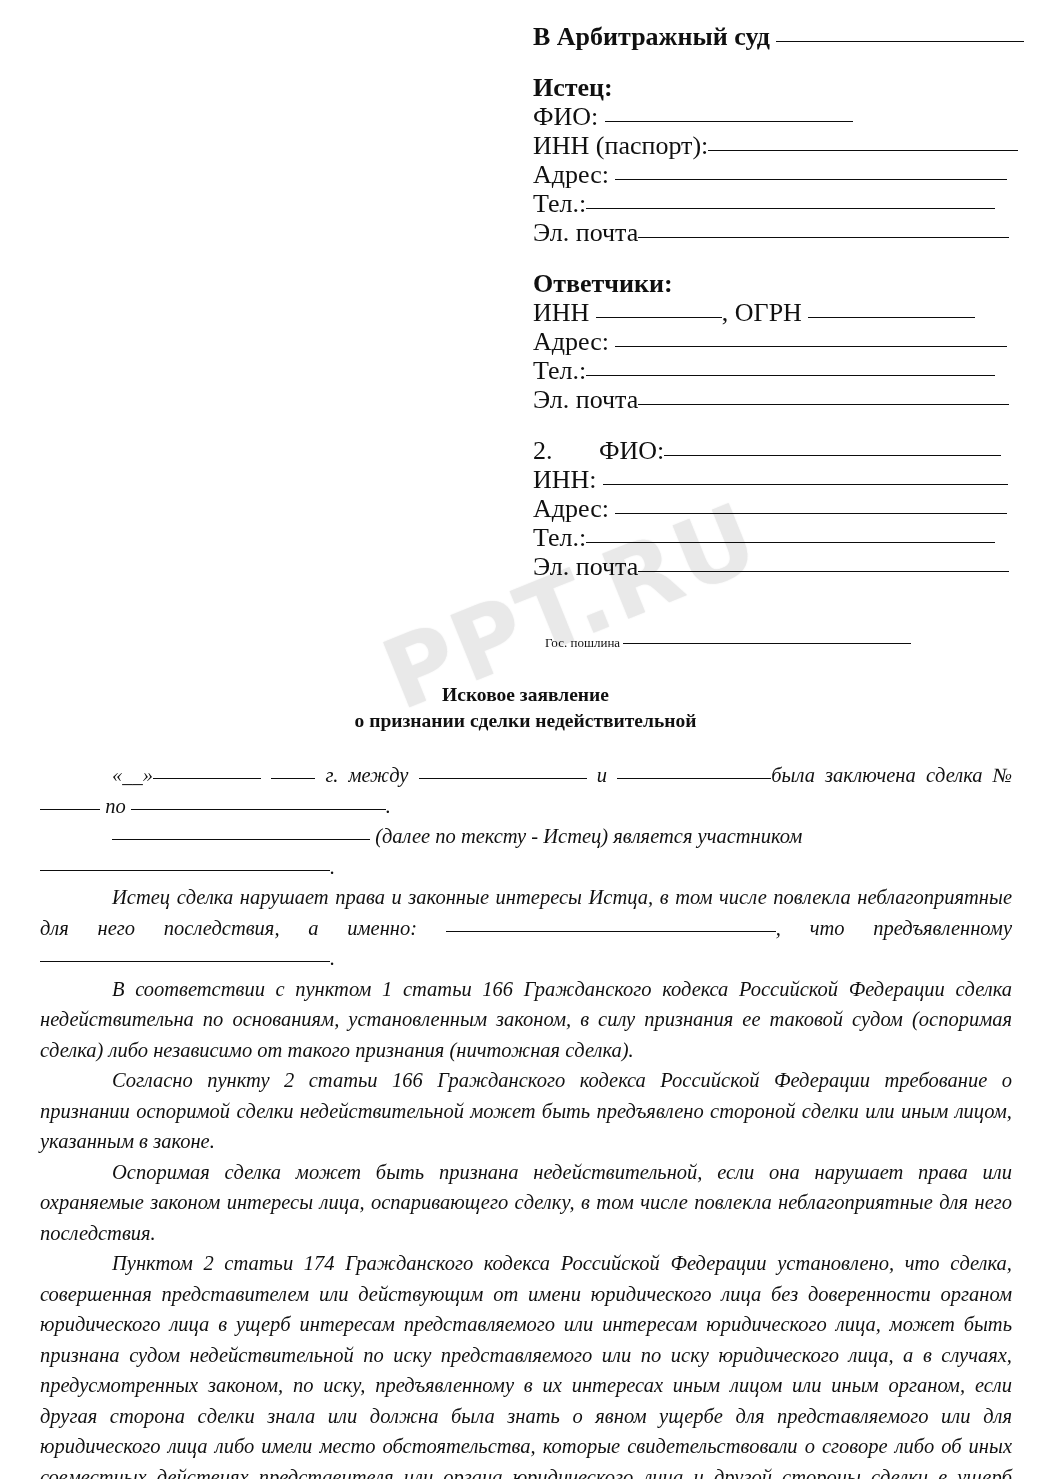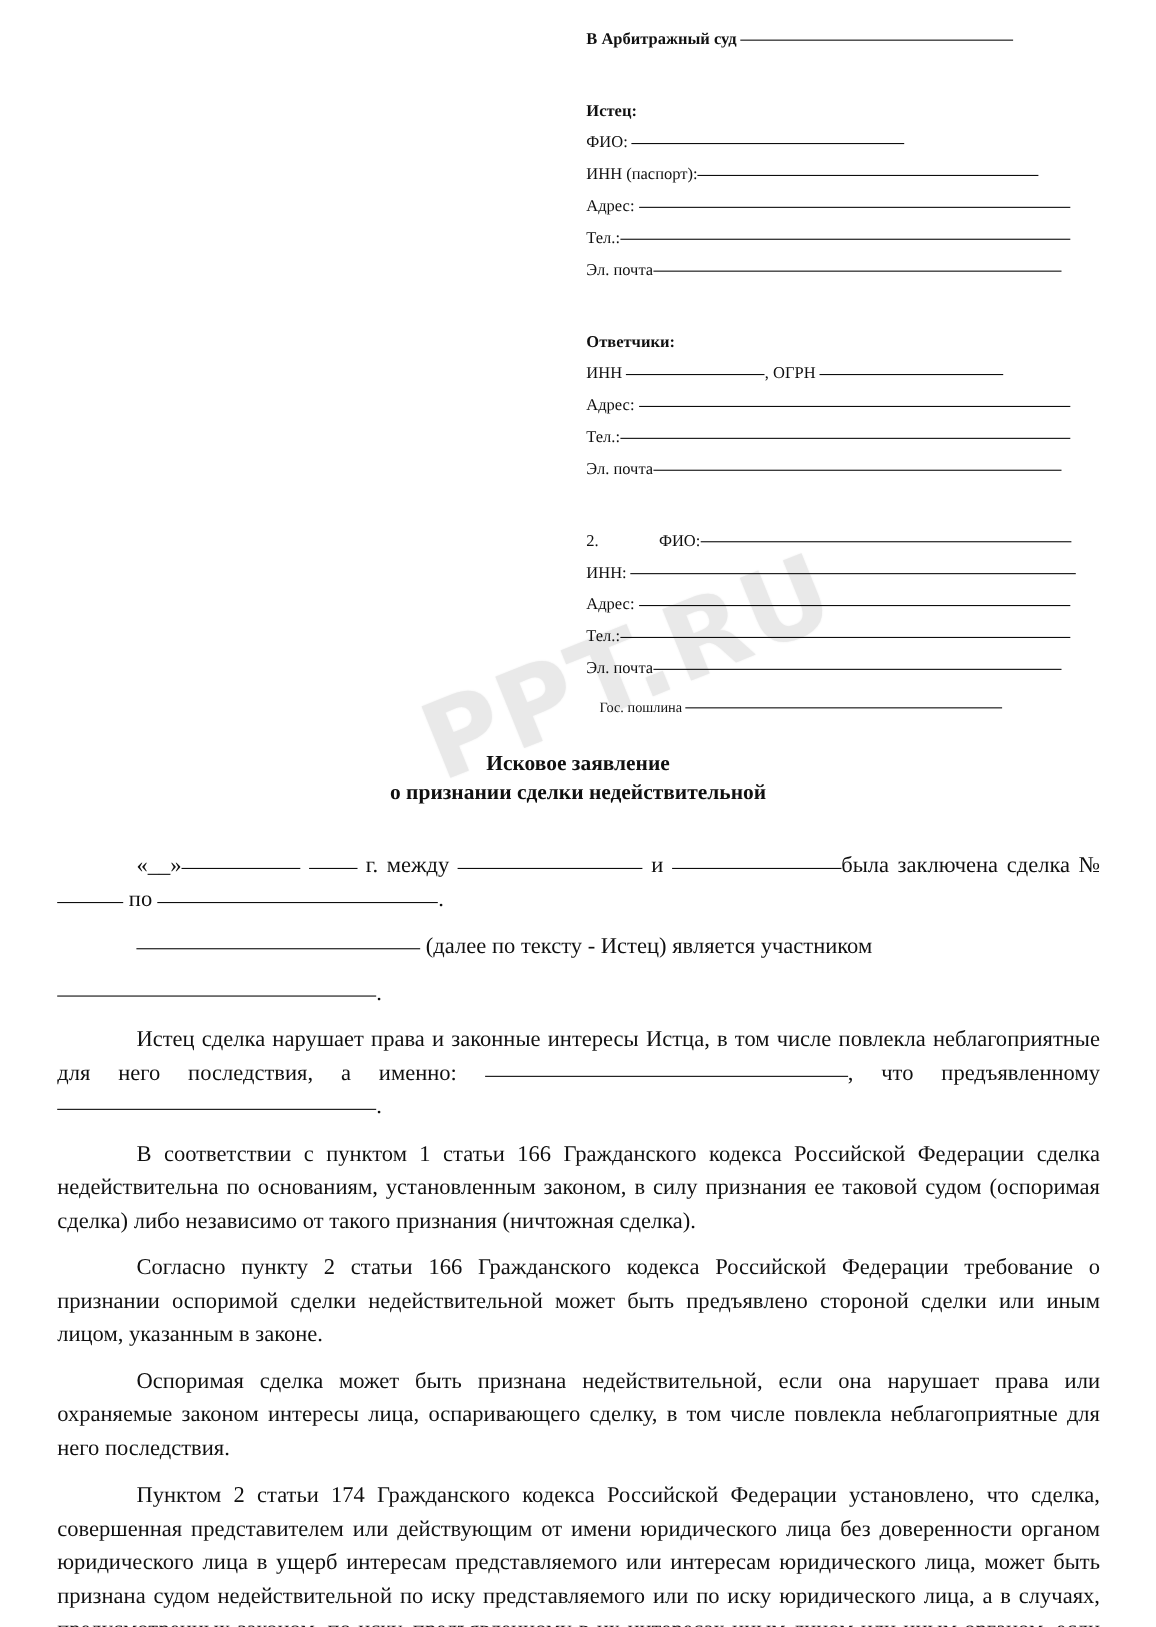--- a/index.html
+++ b/index.html
@@ -42,26 +42,26 @@
 
   
   .header-block {
     position: absolute;
     left: 533px;
     top: 22px;
     width: 480px;
     z-index: 2;
   }
   .hline {
-    font-size: 15px;
+    font-size: 26px;
     line-height: 29px;
     white-space: nowrap;
   }
   .hline.bold { font-weight: 700; }
-  .hline.gap { margin-top: 36px; }
+  .hline.gap { margin-top: 22px; }
   .rule {
     display: inline-block;
     border-bottom: 1.6px solid #0d0d0d;
     vertical-align: 3px;
     height: 0;
   }
   .num-col {
     display: inline-block;
     width: 66px;
   }
@@ -95,22 +95,23 @@
     position: absolute;
     left: 40px;
     top: 760px;
     width: 972px;
     font-size: 20.5px;
     line-height: 30.5px;
     text-align: justify;
     z-index: 2;
   }
   .body-text p {
-    margin: 12px;
+    margin: 0;
     text-indent: 72px;
+    font-style: italic;
   }
   .body-text p.noindent { text-indent: 0; }
   .fill {
     display: inline-block;
     border-bottom: 1.6px solid #0d0d0d;
     vertical-align: 3px;
     height: 0;
   }
 </style>
 </head>

